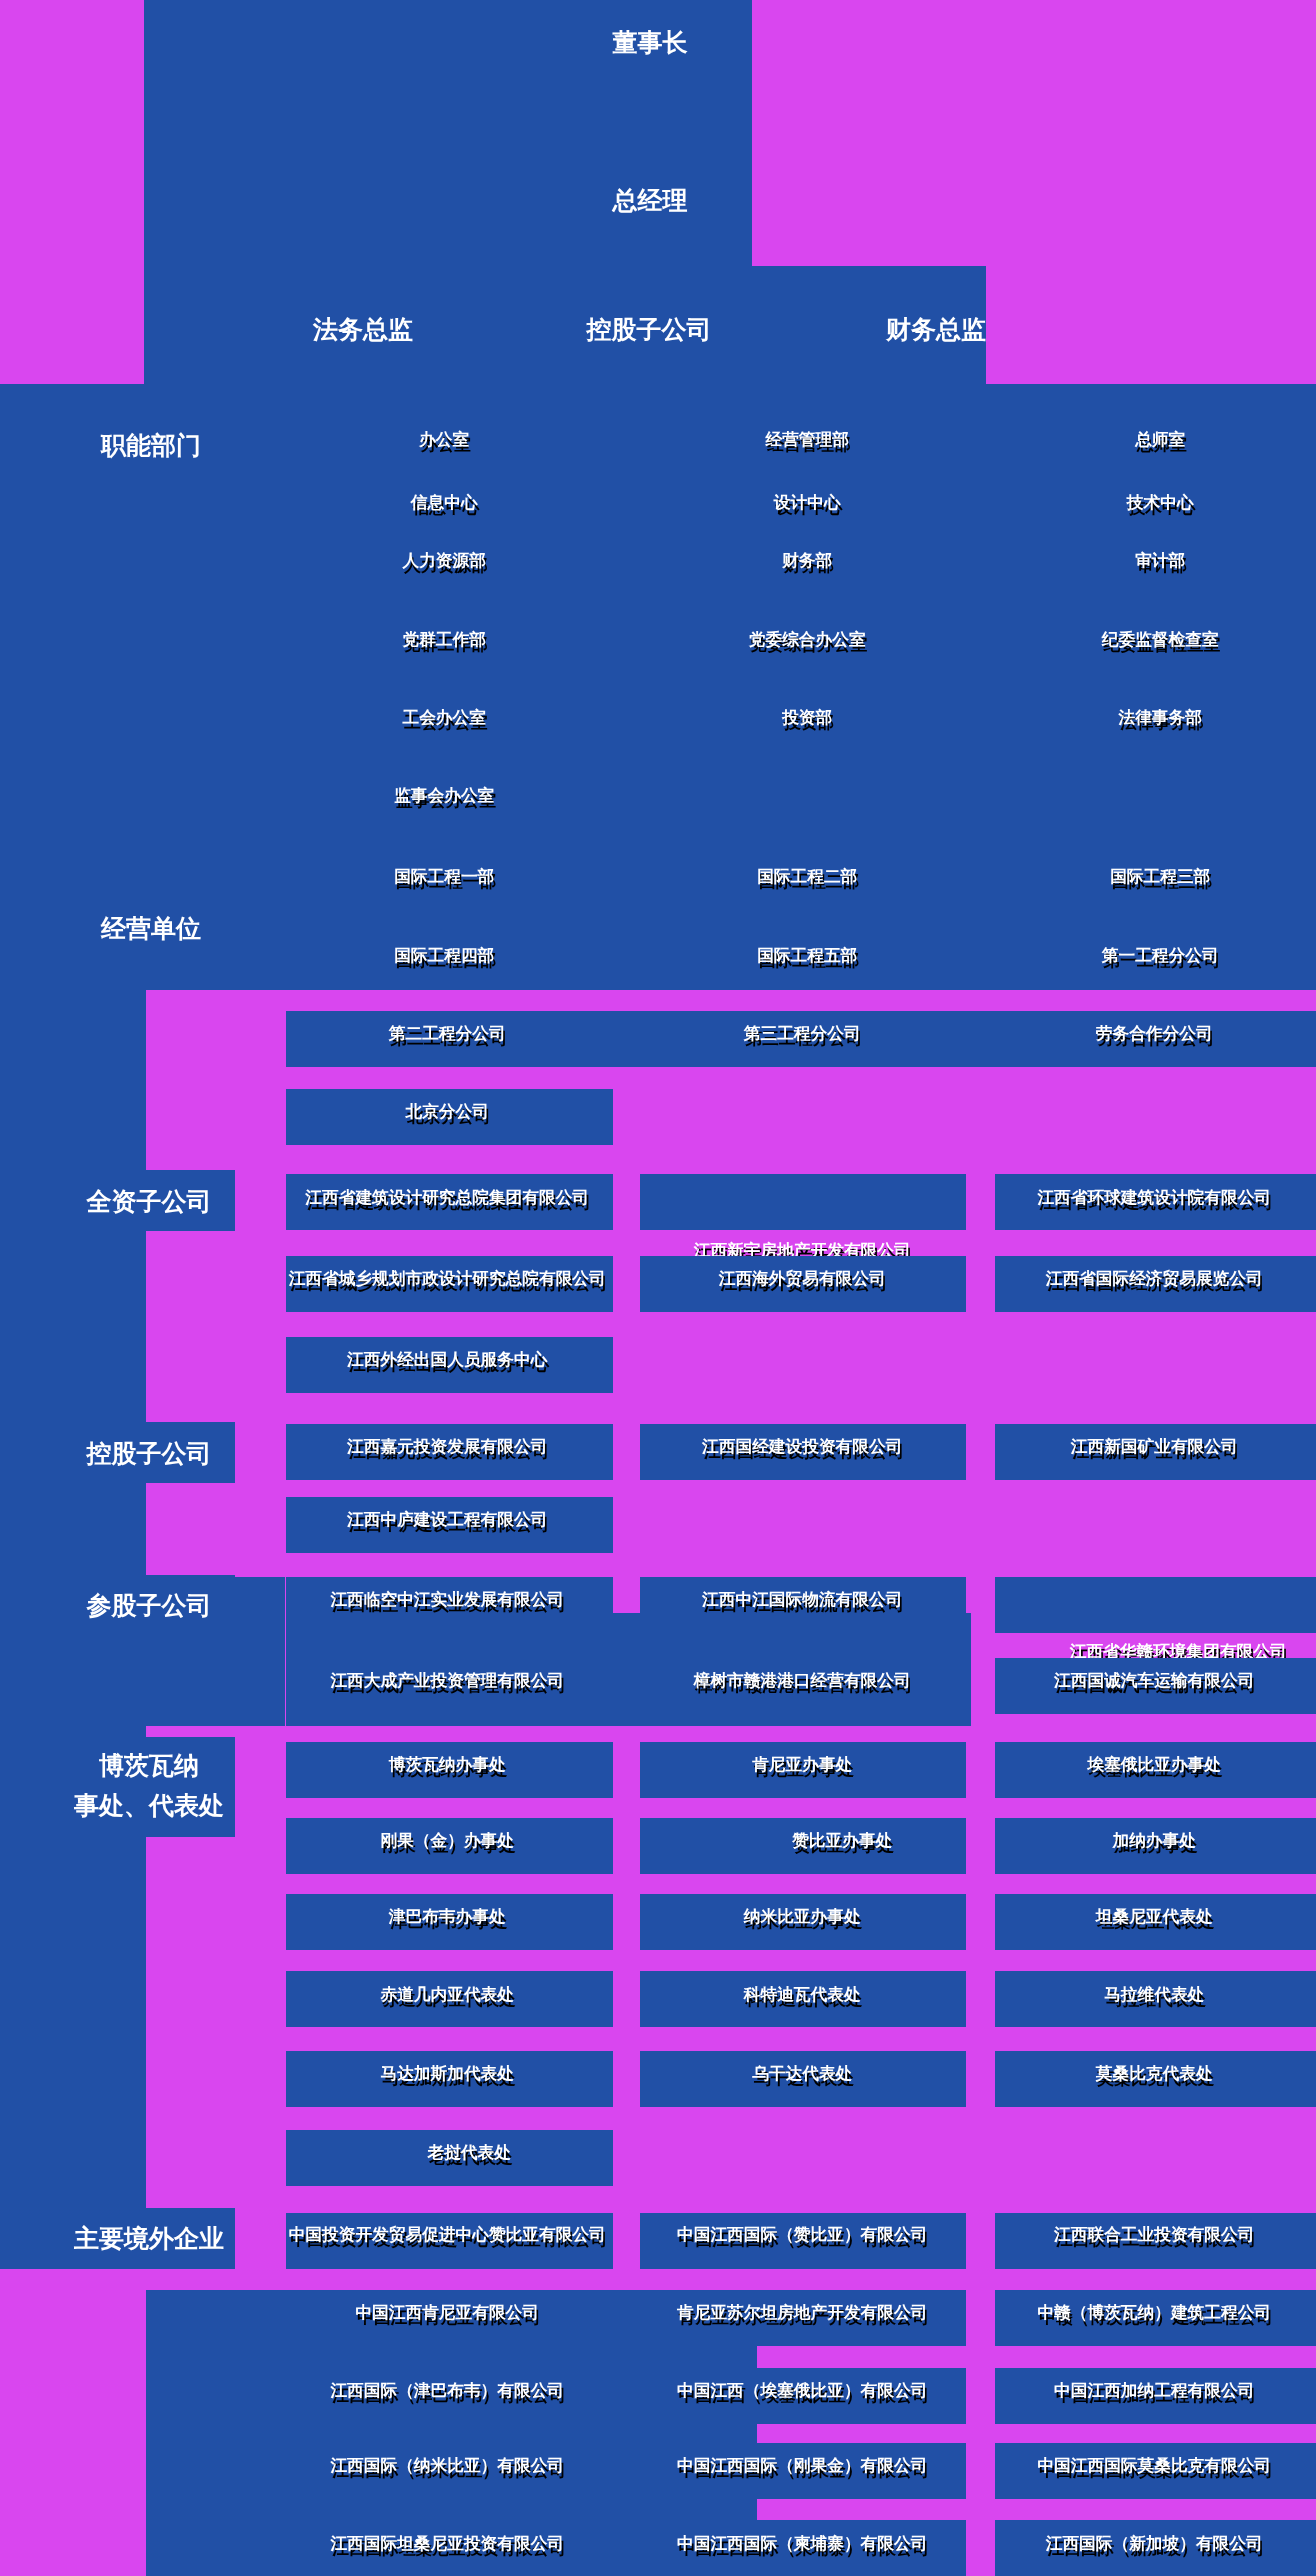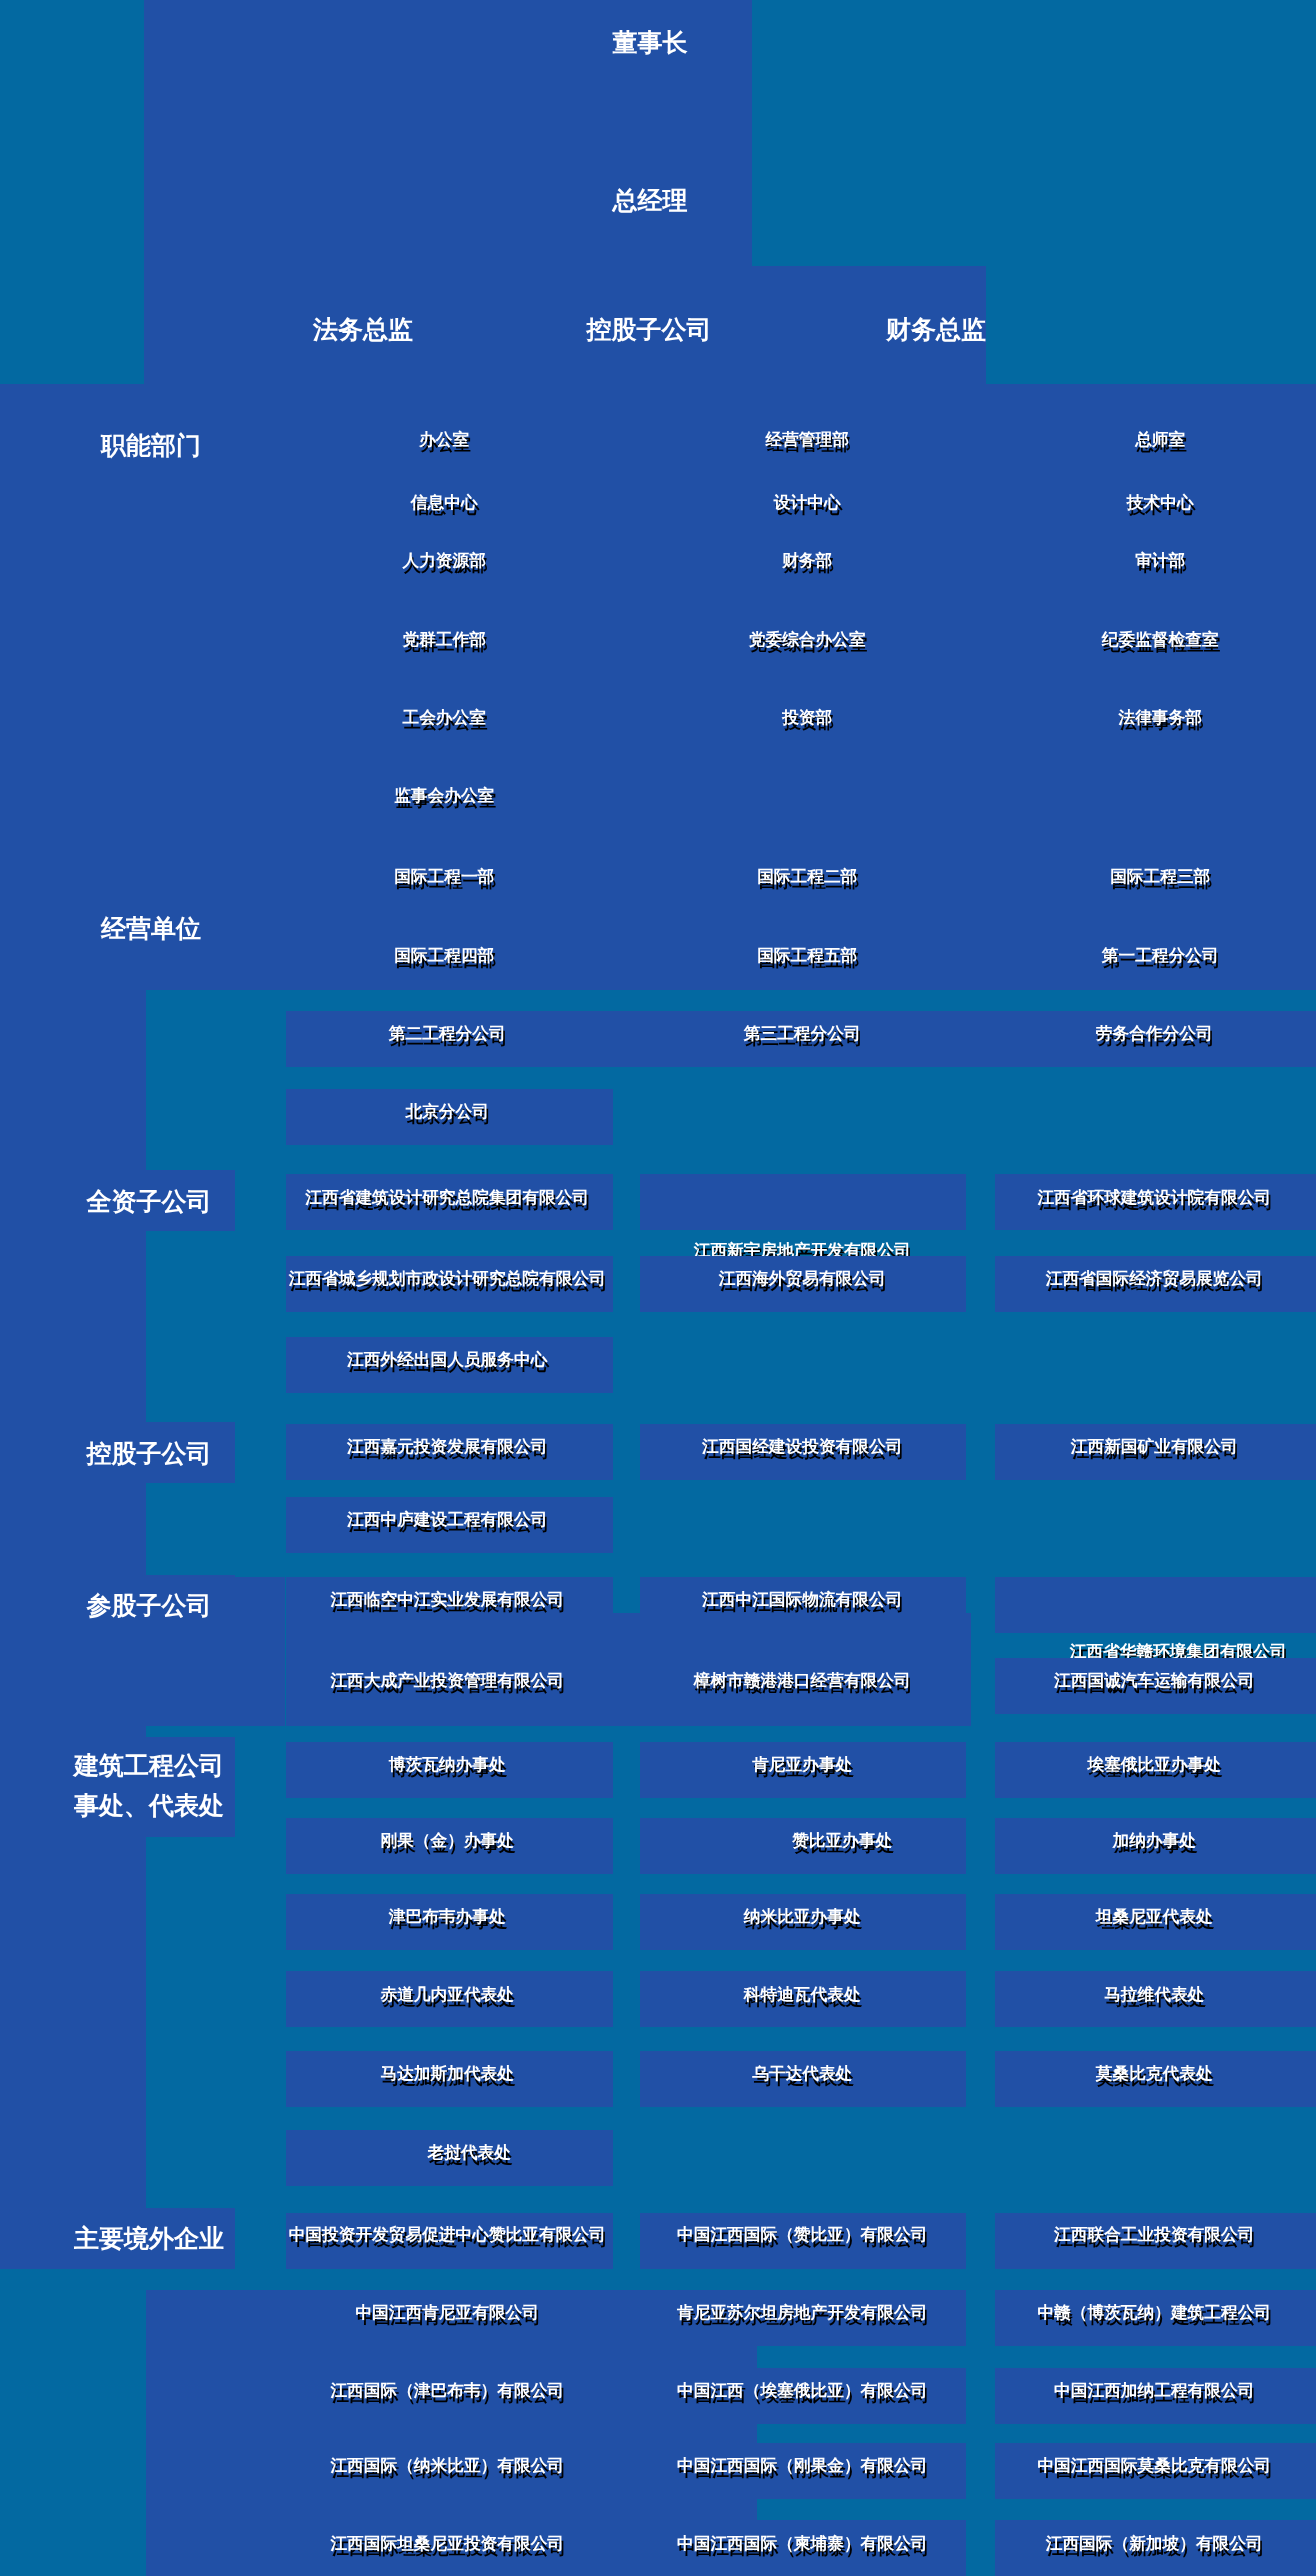--- a/index.html
+++ b/index.html
@@ -1,17 +1,17 @@
 <!DOCTYPE html>
 <html style="font-size:9.6px"><head>
 <meta charset="utf-8">
 <style>
   html,body{margin:0;padding:0;background:#ffffff;}
   body{font-family:"Liberation Sans", sans-serif;}
-  .page{position:relative;width:1317px;height:2576px;background:#0369a1;overflow:hidden;}
+  .page{position:relative;width:1317px;height:2576px;background:#d946ef;overflow:hidden;}
   .shape,.bump,.blob,.nodebox{position:absolute;background:#2150a6;}
   .toplabel{position:absolute;transform:translate(-50%,-50%);color:#ffffff;font-weight:700;
             font-size:25px;white-space:nowrap;}
   .sl{position:absolute;transform:translate(-50%,-50%);color:#ffffff;font-weight:700;
       font-size:25px;white-space:nowrap;text-align:center;line-height:40px;}
   .nl{position:absolute;transform:translate(-50%,-50%);font-weight:700;font-size:16.7px;
       white-space:nowrap;line-height:1;}
   .nl .tb{color:#000000;display:block;position:relative;}
   .nl .tw{color:#ffffff;position:absolute;left:-1.8px;top:-4.8px;}
 </style>
@@ -238,21 +238,21 @@
         <span class="tb">樟树市赣港港口经营有限公司</span>
         <span class="tw">樟树市赣港港口经营有限公司</span>
       </div>
       <div class="nodebox" style="left: 995px; top: 1658px; width: 321px; height: 56px;"></div>
       <div class="nl" style="left: 1156px; top: 1686px;">
         <span class="tb">江西国诚汽车运输有限公司</span>
         <span class="tw">江西国诚汽车运输有限公司</span>
       </div>
       <div class="bump" style="left: 0px; top: 1737px; width: 235px; height: 100px;"></div>
       <div class="sl" style="left: 149px; top: 1785px;">
-        <div>建筑工程公司</div>
+        <div>博茨瓦纳</div>
         <div>事处、代表处</div>
       </div>
       <div class="nodebox" style="left: 286px; top: 1742px; width: 327px; height: 56px;"></div>
       <div class="nl" style="left: 449px; top: 1770px;">
         <span class="tb">博茨瓦纳办事处</span>
         <span class="tw">博茨瓦纳办事处</span>
       </div>
       <div class="nodebox" style="left: 640px; top: 1742px; width: 326px; height: 56px;"></div>
       <div class="nl" style="left: 804px; top: 1770px;">
         <span class="tb">肯尼亚办事处</span>

